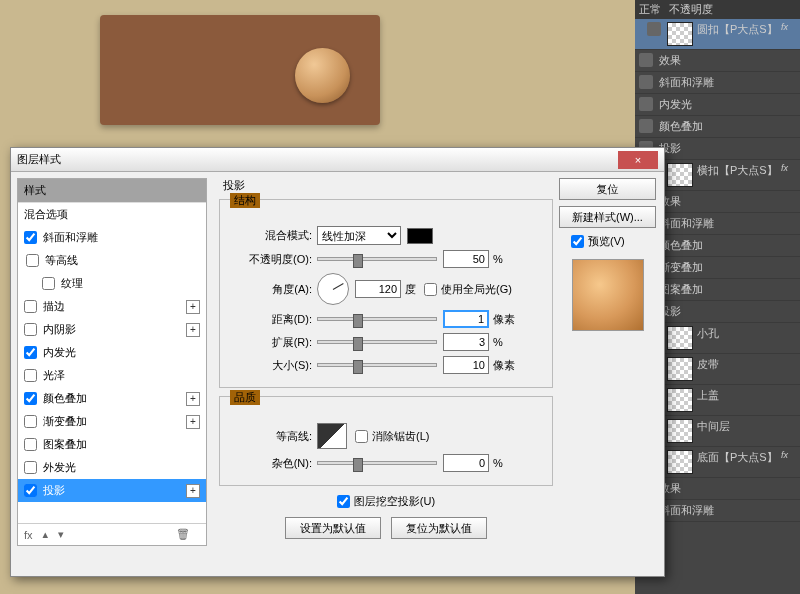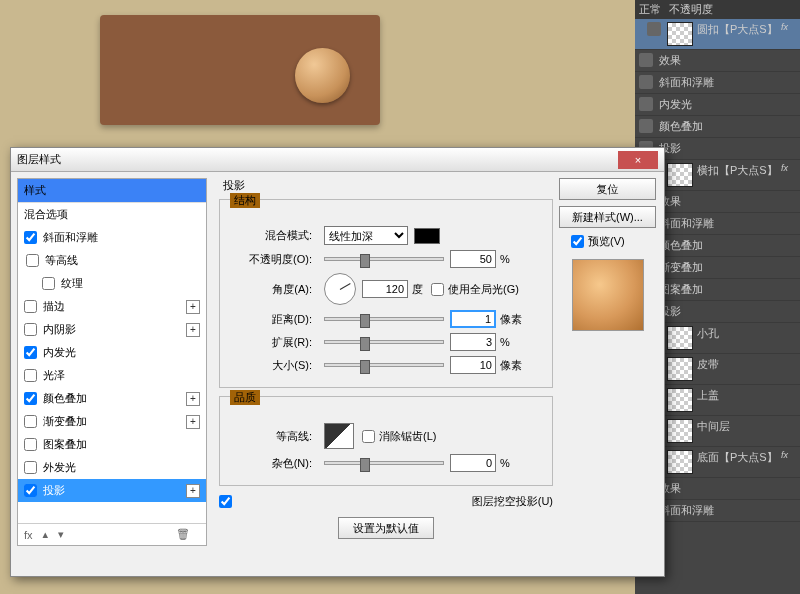--- a/index.html
+++ b/index.html
@@ -16,34 +16,34 @@
 .lp-eye{width:14px;height:14px;background:#666;border-radius:2px;margin-right:6px;display:inline-block}
 .lp-thumb{width:26px;height:24px;background:#fff;border:1px solid #222;margin-right:4px;background-image:repeating-conic-gradient(#ccc 0 25%,#fff 0 50%);background-size:8px 8px}
 .lp-fx{margin-left:auto;font-style:italic;font-size:9px}
 .lp-sub{padding-left:30px;font-size:10px}
 
 .dialog{position:absolute;top:147px;left:10px;width:655px;height:430px;background:#f0f0f0;border:1px solid #888;box-shadow:3px 3px 10px rgba(0,0,0,.5)}
 .dlg-title{background:linear-gradient(#fff,#e0e0e0);height:24px;display:flex;align-items:center;padding:0 6px;border-bottom:1px solid #aaa}
 .dlg-close{margin-left:auto;width:40px;height:18px;background:#c75050;color:#fff;display:flex;align-items:center;justify-content:center;font-size:12px}
 .dlg-body{display:flex;height:calc(100% - 48px)}
 .dlg-left{width:190px;border:1px solid #aaa;margin:6px;background:#fff;display:flex;flex-direction:column}
-.style-head{padding:4px 6px;background:#3b82f6;border-bottom:1px solid #ddd}
+.style-head{padding:4px 6px;background:#a3a3a3;border-bottom:1px solid #ddd}
 .style-item{padding:4px 6px;display:flex;align-items:center;cursor:default}
 .style-item.selected{background:#3399ff;color:#fff}
 .style-item input{margin-right:6px}
 .style-item .add{margin-left:auto;width:14px;height:14px;border:1px solid #888;display:flex;align-items:center;justify-content:center;font-size:10px;background:#fff;color:#333}
 .dlg-left-footer{margin-top:auto;padding:4px 6px;border-top:1px solid #ccc;display:flex;align-items:center;color:#666}
 .dlg-left-footer span{margin-right:10px}
 
 .dlg-mid{flex:1;padding:6px}
 .grp{border:1px solid #bbb;margin-bottom:8px;padding:8px 10px}
 .grp-title{position:relative;top:-15px;background:#a16207;display:inline-block;padding:0 4px;margin-bottom:-8px}
 .sec-title{margin:0 0 6px 4px}
 .row{display:flex;align-items:center;margin:5px 0}
-.row label{width:82px;text-align:right;margin-right:12px}
+.row label{width:82px;text-align:right;margin-right:5px}
 .row .slider{flex:1;max-width:120px;height:4px;background:#ddd;border:1px solid #999;margin-right:6px;position:relative}
 .row .slider::after{content:"";position:absolute;left:30%;top:-4px;width:8px;height:12px;background:#888;border:1px solid #555}
 .row input[type=text]{width:46px;height:18px;border:1px solid #777;padding:0 3px;text-align:right}
 .row input.hl{border:2px solid #3399ff}
 .row .unit{margin-left:4px}
 .row select{width:84px;height:19px;border:1px solid #777;background:#fff}
 .swatch{width:26px;height:16px;background:#000;border:1px solid #666;margin-left:6px}
 .angle-dial{width:32px;height:32px;border:1px solid #888;border-radius:50%;margin-right:6px;position:relative;background:#fff}
 .angle-dial::after{content:"";position:absolute;left:50%;top:50%;width:12px;height:1px;background:#333;transform-origin:left;transform:rotate(-30deg)}
 .contour-sw{width:30px;height:26px;background:linear-gradient(135deg,#333 0%,#333 50%,#fff 50%,#fff 100%);border:1px solid #777;margin-right:8px}
@@ -291,26 +291,27 @@
           <span>消除锯齿(L)</span>
         </div>
         <div class="row">
           <label>杂色(N):</label>
           <div class="slider"></div>
           <input type="text" value="0" style="">
           <span class="unit">%</span>
         </div>
       </div>
 
-      <div class="row" style="justify-content:space-between">
+      <div class="row" style="justify-content:center">
         <input type="checkbox" class="cb" checked="" style="">
         <span>图层挖空投影(U)</span>
       </div>
       <div class="btn-row">
         <button class="small-btn">设置为默认值</button>
+        <button class="small-btn">复位为默认值</button>
       </div>
     </div>
 
     <div class="dlg-right">
       <button class="rbtn">复位</button>
       <button class="rbtn">新建样式(W)...</button>
       <div class="preview-cb">
         <input type="checkbox" checked="" class="cb" style="">
         <span>预览(V)</span>
       </div>

